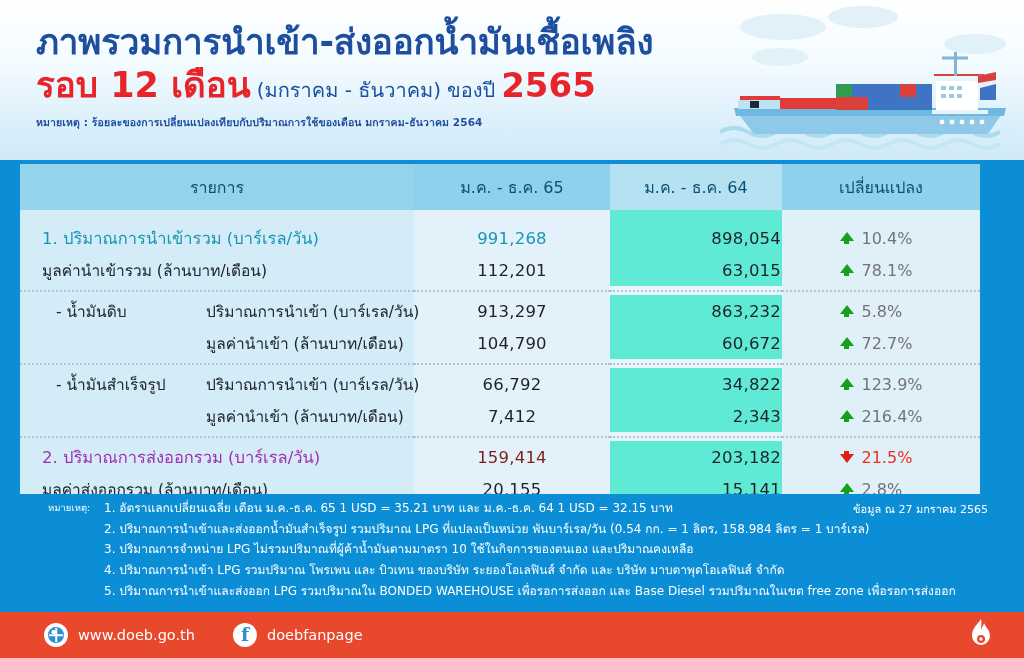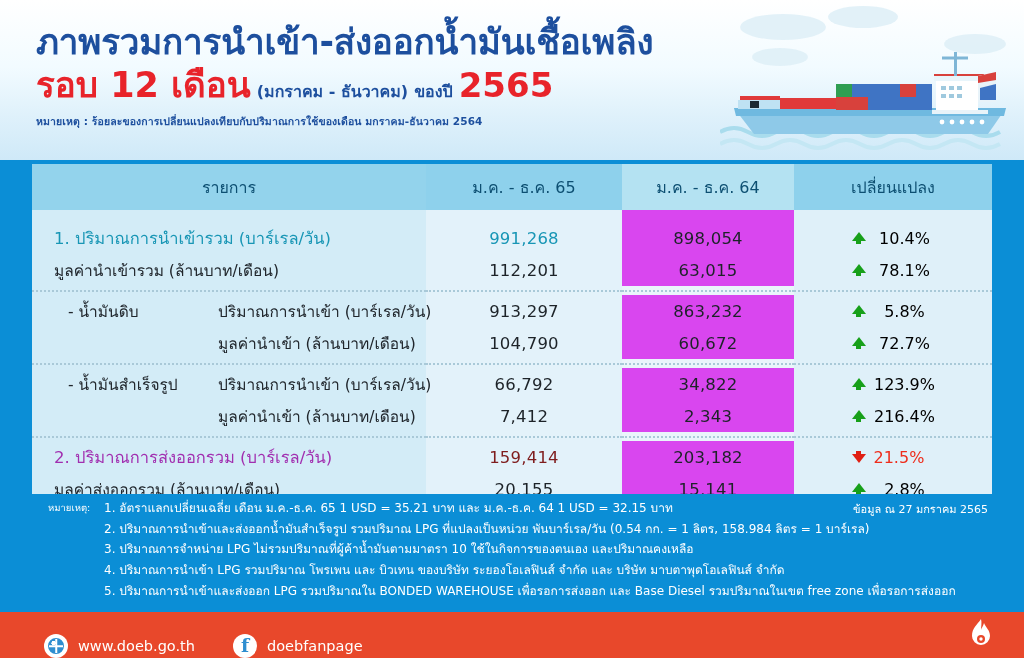--- a/index.html
+++ b/index.html
@@ -18,33 +18,33 @@
   .cloud{position:absolute;background:#dff0f7;border-radius:50%;opacity:.9;}
   .cloud:after,.cloud:before{content:"";position:absolute;background:#dff0f7;border-radius:50%;}
 
   .title-wrap{position:absolute;left:36px;top:22px;width:720px;}
   .title1{
     font-size:35px;font-weight:bold;color:#1d4f9e;letter-spacing:-.2px;
     line-height:1.18;white-space:nowrap;
   }
   .title2-row{display:flex;align-items:baseline;gap:6px;margin-top:2px;white-space:nowrap;}
   .t-red{font-size:35px;font-weight:bold;color:#e8232a;line-height:1.1;}
-  .t-navy-sm{font-size:16px;font-weight:bold;color:#1d4f9e;}
+  .t-navy-sm{font-size:20px;font-weight:normal;color:#1d4f9e;}
   .t-red-big{font-size:34px;font-weight:bold;color:#e8232a;}
   .subnote{
     margin-top:8px;font-size:10.5px;color:#1d4f9e;font-weight:bold;letter-spacing:.1px;
     white-space:nowrap;
   }
 
   
   .ship{position:absolute;right:4px;top:36px;width:300px;height:120px;}
 
   
   .panel{
-    position:absolute;left:32px;top:164px;width:820px;height:326px;
+    position:absolute;left:20px;top:164px;width:820px;height:326px;
     background:#ffffff;
   }
   .panel-accent{
     position:absolute;left:32px;top:164px;width:6px;height:326px;
     background:linear-gradient(180deg,#2aa7e4 0%,#1b8ed2 100%);
   }
   table.t{border-collapse:collapse;width:960px;table-layout:fixed;}
   table.t col.c0{width:394px;}
   table.t col.c1{width:196px;}
   table.t col.c2{width:172px;}
@@ -55,21 +55,21 @@
     text-align:center;vertical-align:middle;
   }
   th.h0{background:#93d3ec;}
   th.h1{background:#8ed1ec;}
   th.h2{background:#b4e2f2;}
   th.h3{background:#8ed1ec;}
 
   tbody td{vertical-align:middle;}
   td.c-item{background:#d3ecf7;padding-left:22px;}
   td.c-65{background:#e3f2fa;text-align:center;}
-  td.c-64{background:#d946ef;text-align:center;}
+  td.c-64{background:#5eead4;text-align:right;}
   td.c-chg{background:#dff0f9;text-align:center;}
 
   .rowh{height:32px;}
   .lbl{font-size:15.5px;color:#20262c;white-space:nowrap;display:flex;align-items:center;}
   .lbl .a{min-width:150px;display:inline-block;}
   .lbl .b{display:inline-block;}
   .lbl-indent{padding-left:14px;}
   .lbl-main{font-size:16.5px;}
   .teal{color:#1896b5;}
   .magenta{color:#a12fb0;}
@@ -83,21 +83,21 @@
     border-bottom:9px solid #17a01a;margin-bottom:-2px;
   }
   .chg .tri-dn{
     width:0;height:0;border-left:7px solid transparent;border-right:7px solid transparent;
     border-top:9px solid #e01f13;margin-top:-2px;
   }
   .arrow-box{display:flex;flex-direction:column;align-items:center;width:16px;}
   .stem-up{width:5px;height:5px;background:#17a01a;}
   .stem-dn{width:5px;height:5px;background:#e01f13;}
   .pct{font-size:16px;min-width:62px;text-align:left;}
-  .pct-up{color:#000000;text-align:center;}
+  .pct-up{color:#737373;}
   .pct-dn{color:#ee2d1c;}
 
   .sep td{padding:0;height:9px;background:#d3ecf7;}
   .sep .sep-line{border-top:2px dotted #a9c9d8;height:0;margin:0;}
   .sep td.s1{background:#e3f2fa;}
   .sep td.s2{background:#eaf5fb;}
   .sep td.s3{background:#dff0f9;}
 
   .pad-top td{height:10px;}
   .pad-bot td{height:12px;}
@@ -113,21 +113,21 @@
   .notes-list div{
     font-size:12px;color:#ffffff;line-height:1.72;white-space:nowrap;
   }
   .asof{
     position:absolute;right:36px;top:6px;font-size:11px;color:#ffffff;
   }
 
   
   .footer{
     position:absolute;left:0;bottom:0;width:1024px;height:46px;background:#e8482b;
-    display:flex;align-items:flex-end;
+    display:flex;align-items:center;
   }
   .footer-left{display:flex;align-items:center;gap:10px;margin-left:44px;}
   .ficon{
     width:24px;height:24px;border-radius:50%;background:#ffffff;
     display:flex;align-items:center;justify-content:center;flex:0 0 auto;
   }
   .globe-ic{
     width:20px;height:20px;border-radius:50%;
     background:radial-gradient(circle at 35% 32%,#ffffff 0 14%,#2f8ed0 15% 100%);
     border:2px solid #ffffff;box-sizing:border-box;position:relative;

